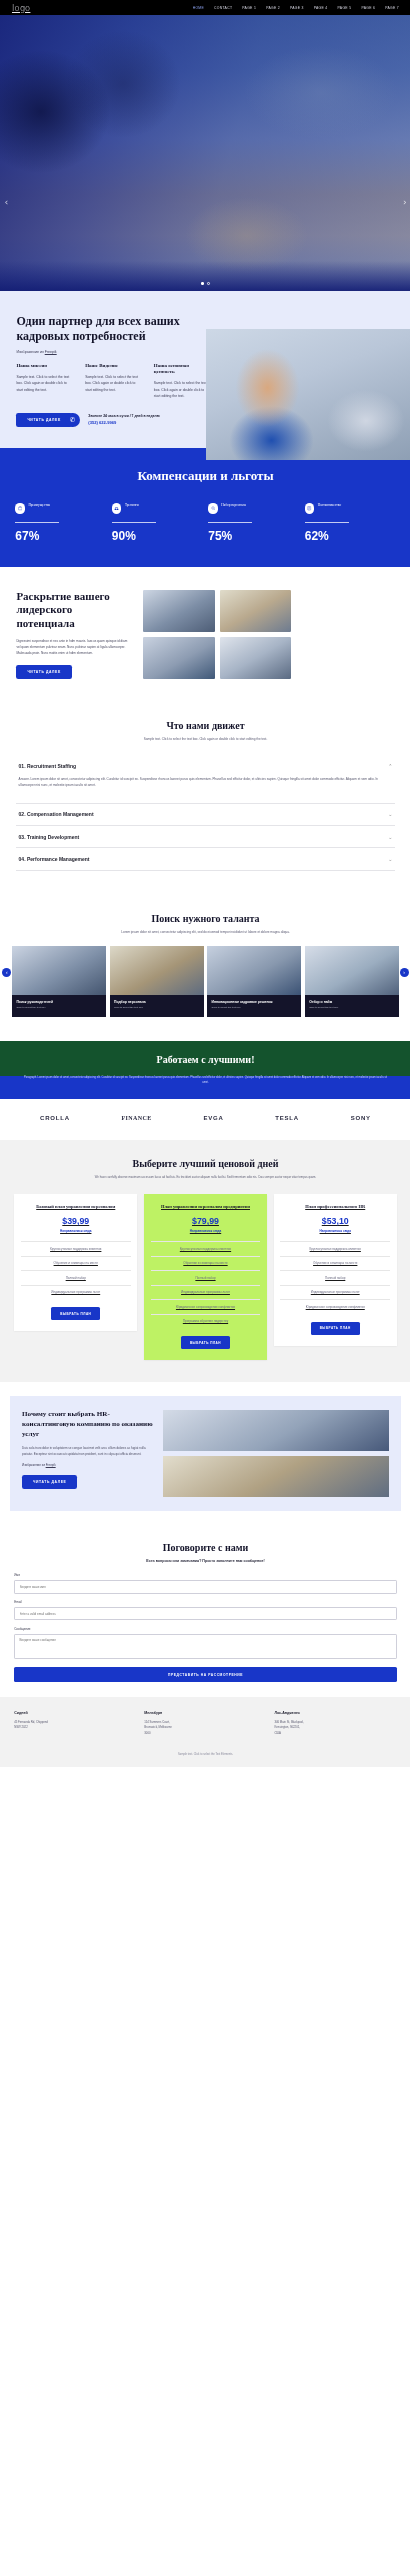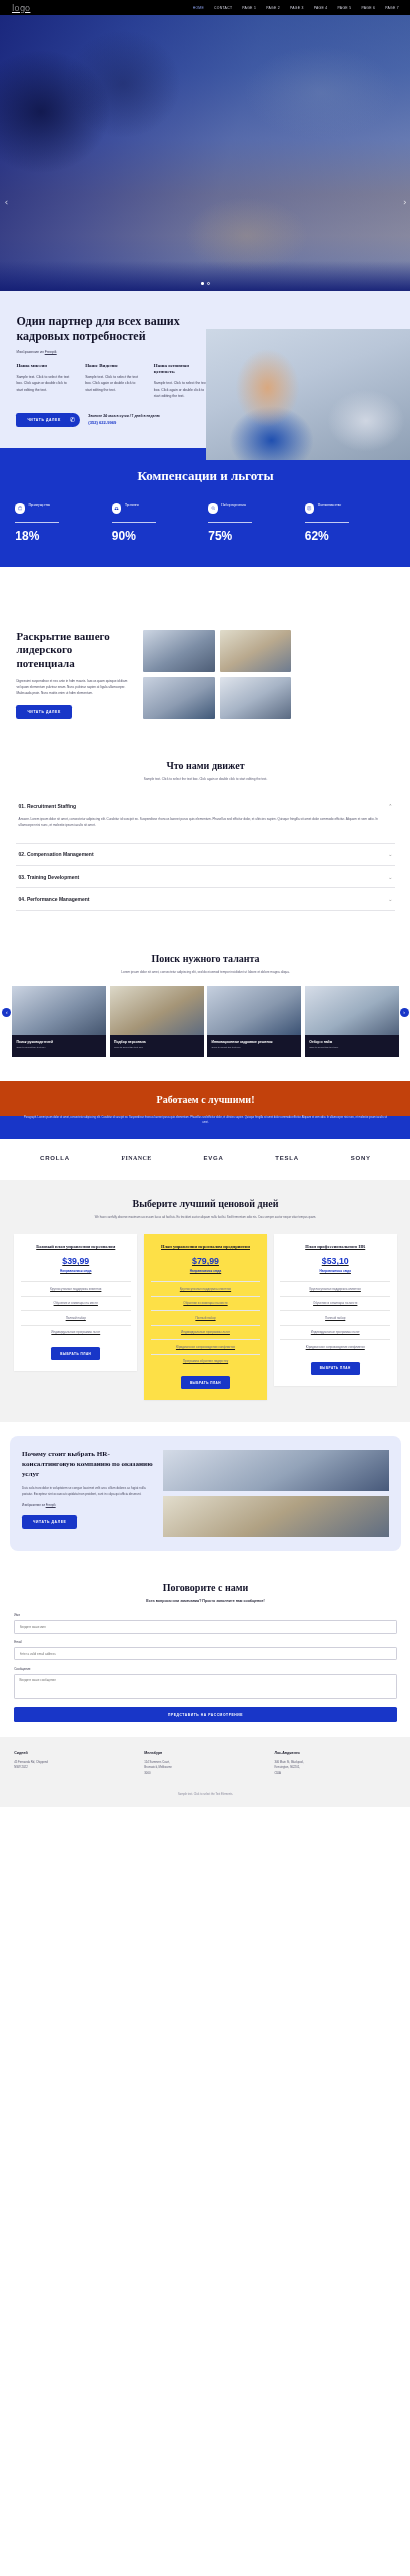--- a/index.html
+++ b/index.html
@@ -99,21 +99,21 @@
   .stat-head { display:flex; align-items:flex-start; gap:3.8px; height: 16.4px; }
   .stat-ico {
     width: 9.3px; height: 11.5px; border-radius: 50%/40%; background:#fff; color:#1836c8;
     display:flex; align-items:center; justify-content:center; font-size:5px; flex:none;
   }
   .stat-label { color:#fff; font-family:"Liberation Serif", serif; font-size:3.4px; line-height:1.5; }
   .stat hr { border:none; border-top:0.5px solid rgba(255,255,255,.75); margin: 3.3px 0 5.5px; width: 44px; }
   .stat-val { color:#fff; font-size: 12px; font-weight: 700; }
 
   
-  .potential { background:#fff; padding: 23px 16.4px; display:flex; gap:12px;margin-top:40px; }
+  .potential { background:#fff; padding: 23px 16.4px; display:flex; gap:12px; }
   .pot-left { width: 115px; }
   .pot-left h2 { font-family:"Liberation Serif", serif; font-weight:700; font-size:11px; line-height:1.22; color:#14142a;}
   .pot-left p { font-size:3.1px; line-height:1.95; color:#4a4a60; margin-top:7.7px; }
   .pot-grid { display:grid; grid-template-columns: 1fr 1fr; gap: 5px; width: 148px; }
   .ph { height: 42px; border-radius:1.1px; }
   .ph.a { background: linear-gradient(150deg,#cdd6e3,#7d8ea6 55%,#4d5d76); }
   .ph.b { background: linear-gradient(150deg,#e0dccb,#b9a98e 50%,#6d7b90); }
   .ph.c { background: linear-gradient(150deg,#c9d2e0,#8d9cb2 55%,#3f5878); }
   .ph.d { background: linear-gradient(150deg,#dfe4ec,#a7b4c6 50%,#5a6a82); }
 
@@ -141,45 +141,45 @@
   .tal-band h5 { font-size:3.4px; font-weight:700; }
   .tal-band p { font-size:2.5px; color:#b9bacb; margin-top:2.7px; line-height:1.6; }
   .navarrow {
     position:absolute; top: 34px; width:9.3px;height:9.3px;border-radius:50%;
     background:#1836c8; color:#fff; display:flex;align-items:center;justify-content:center;
     font-size:5px; z-index:4;
   }
   .navarrow.l { left: 2.2px; } .navarrow.r { right: 2.2px; }
 
   
-  .best { background:#c2410c; padding: 13px 0 11px; text-align:center; }
+  .best { background:#14532d; padding: 13px 0 11px; text-align:center; }
   .best h2 { color:#fff; font-family:"Liberation Serif", serif; font-weight:700; font-size:10px; }
   .logos { background:#fff; display:flex; align-items:center; justify-content:space-around; padding: 16.4px 14.2px 18.6px; }
   .brand { color:#2b2b40; font-size: 6px; font-weight:700; letter-spacing:0.8px; font-family:"Liberation Sans", sans-serif; }
   .brand.serif { font-family:"Liberation Serif", serif; letter-spacing: 0.4px; }
 
   
   .pricing { background:#f2f2f2; padding: 18.6px 14.2px 22px; }
   .price-sub { text-align:center; font-size:2.8px; color:#5e5e74; margin-top:5.5px; line-height:1.9; }
   .plans { display:flex; gap: 6.6px; margin-top: 14.2px; align-items:flex-start;text-decoration:underline; }
   .plan { flex:1; background:#fff; padding: 10px 6.6px 11px; text-align:center; box-shadow: 0 0.5px 1.6px rgba(0,0,0,.07); }
-  .plan.hl { background:#fde047; }
+  .plan.hl { background:#bef264; }
   .plan h4 { font-family:"Liberation Serif", serif; font-size:4.5px; font-weight:700; color:#14142a; line-height:1.4; }
   .plan .amt { color:#1836c8; font-size:8.8px; font-weight:700; margin-top: 5.5px; }
   .plan .sub { color:#1836c8; font-size:3.1px; font-weight:700; margin-top:3.3px; }
   .plan ul { list-style:none; margin-top: 7.7px; }
   .plan li { font-size:3px; color:#6a6a80; padding: 4.4px 1.1px; border-top:0.5px solid #e6e6e6; line-height:1.6; }
   .plan .choose {
     margin-top: 7.7px; background:#1836c8; color:#fff; border:none; border-radius:1.6px;
     font-size:3.1px; font-weight:700; letter-spacing:0.5px; padding: 4.4px 8.8px; cursor:pointer;
     font-family:"Liberation Sans", sans-serif;
   }
 
   
-  .why { background:#e7ebfb; margin: 14.2px 10px; padding: 14.2px 12px; display:flex; gap:10px; border-radius:8px; }
+  .why { background:#e7ebfb; margin: 14.2px 10px; padding: 14.2px 12px; display:flex; gap:10px; border-radius:0; }
   .why-left { width: 131px; }
   .why-left h2 { font-family:"Liberation Serif", serif; font-weight:700; font-size:7.1px; line-height:1.35; color:#14142a; }
   .why-left p { font-size:3px; color:#4d4d63; line-height:1.95; margin-top:6.6px; }
   .why-credit { font-size:3px; color:#3b3b55; margin-top:5.5px; }
   .why-imgs { flex:1; display:flex; flex-direction:column; gap:4.4px; }
   .why-img { height: 41px; }
   .why-img.w1 { background: linear-gradient(150deg,#d4dbe7,#93a3b9 55%,#47597a); }
   .why-img.w2 { background: linear-gradient(150deg,#e2ddcd,#b0a183 50%,#5f6d82); }
 
   
@@ -273,21 +273,21 @@
         <div class="stat-head">
           <div class="stat-ico">
             <svg width="4.4" height="4.4" viewBox="0 0 24 24" fill="none" stroke="#1836c8" stroke-width="2">
                 <rect x="2" y="7" width="20" height="14" rx="2"></rect>
                 <path d="M8 7V5a2 2 0 012-2h4a2 2 0 012 2v2"></path>
               </svg>
           </div>
           <div class="stat-label">Преимущества</div>
         </div>
         <hr>
-        <div class="stat-val">18%</div>
+        <div class="stat-val">67%</div>
       </div>
       <div class="stat">
         <div class="stat-head">
           <div class="stat-ico">
             <svg width="5" height="5" viewBox="0 0 24 24" fill="#1836c8">
                 <circle cx="7" cy="8" r="2.2"></circle>
                 <circle cx="12" cy="7" r="2.2"></circle>
                 <circle cx="17" cy="8" r="2.2"></circle>
                 <path d="M3 19v-4a3 3 0 013-3h2a3 3 0 013 3v4zM13 19v-4a3 3 0 013-3h2a3 3 0 013 3v4z"></path>
               </svg>

